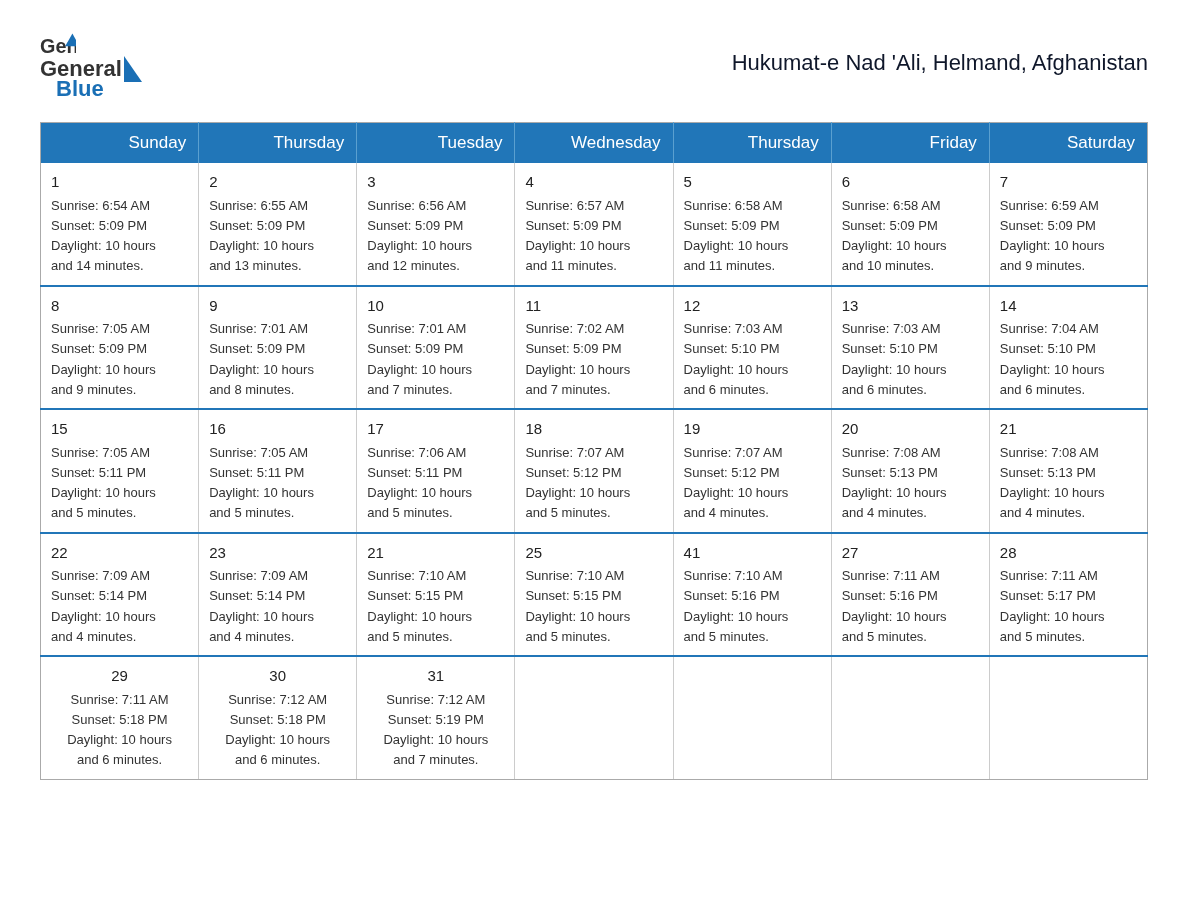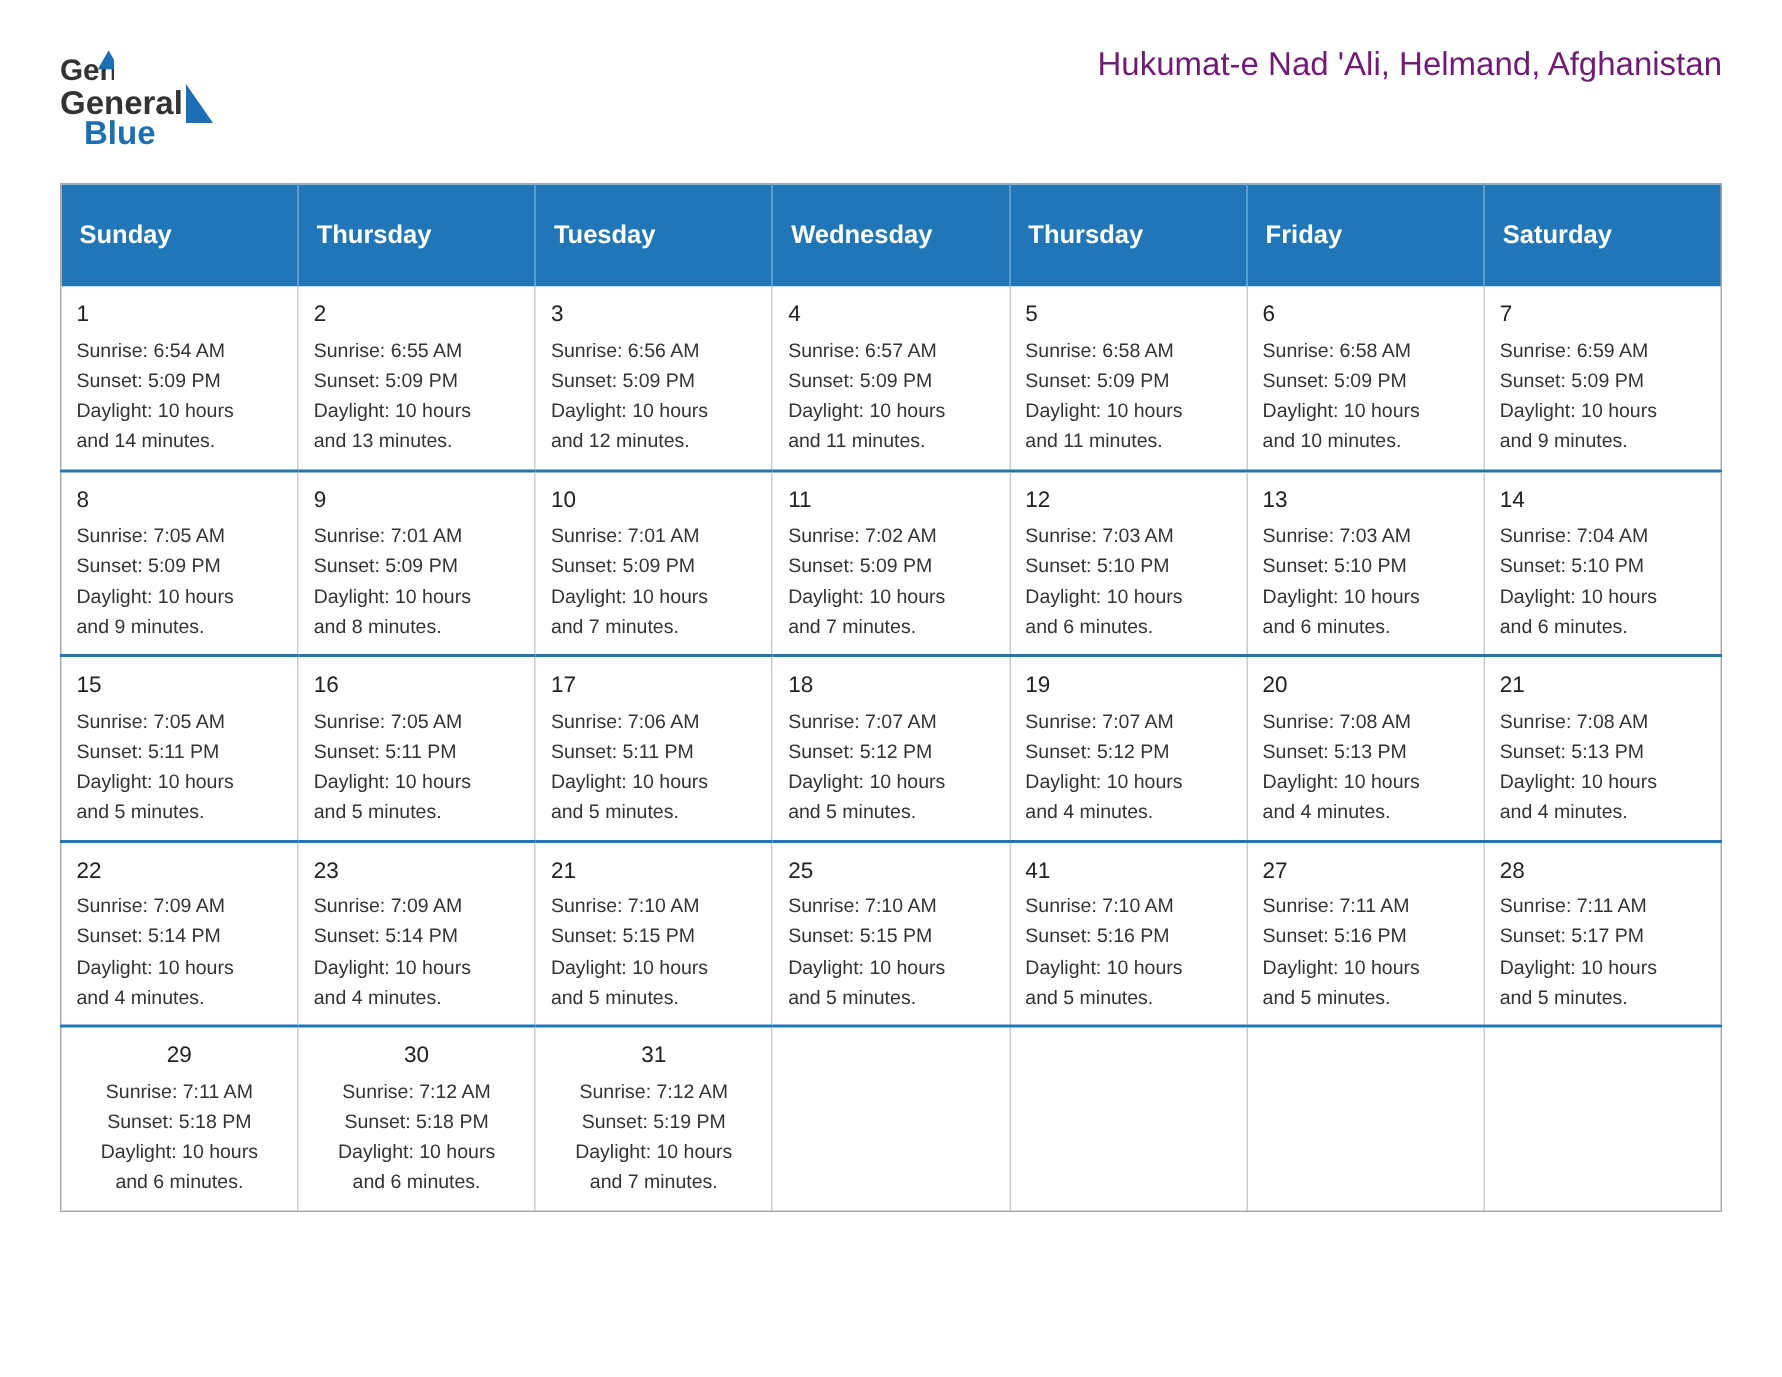--- a/index.html
+++ b/index.html
@@ -23,37 +23,37 @@
       text-align: right;
     }
     .month-year-title {
       font-size: 52px;
       font-weight: normal;
       color: #222;
       line-height: 1.1;
     }
     .location-subtitle {
       font-size: 22px;
-      color: #701a75;
-      margin-top: 0;
+      color: #0f172a;
+      margin-top: 20px;
     }
 
     .calendar-table {
       width: 100%;
       border-collapse: collapse;
       border: 1px solid #aaa;
     }
 
     .calendar-table thead tr th {
       background-color: #2176b8;
       color: #fff;
       font-size: 17px;
-      font-weight: bold;
-      padding: 24px 12px;
-      text-align: left;
+      font-weight: normal;
+      padding: 10px 12px;
+      text-align: right;
       border-right: 1px solid #5aa0d0;
     }
     .calendar-table thead tr th:last-child {
       border-right: none;
     }
 
     .calendar-table tbody tr td {
       vertical-align: top;
       padding: 8px 10px;
       border-right: 1px solid #ccc;

